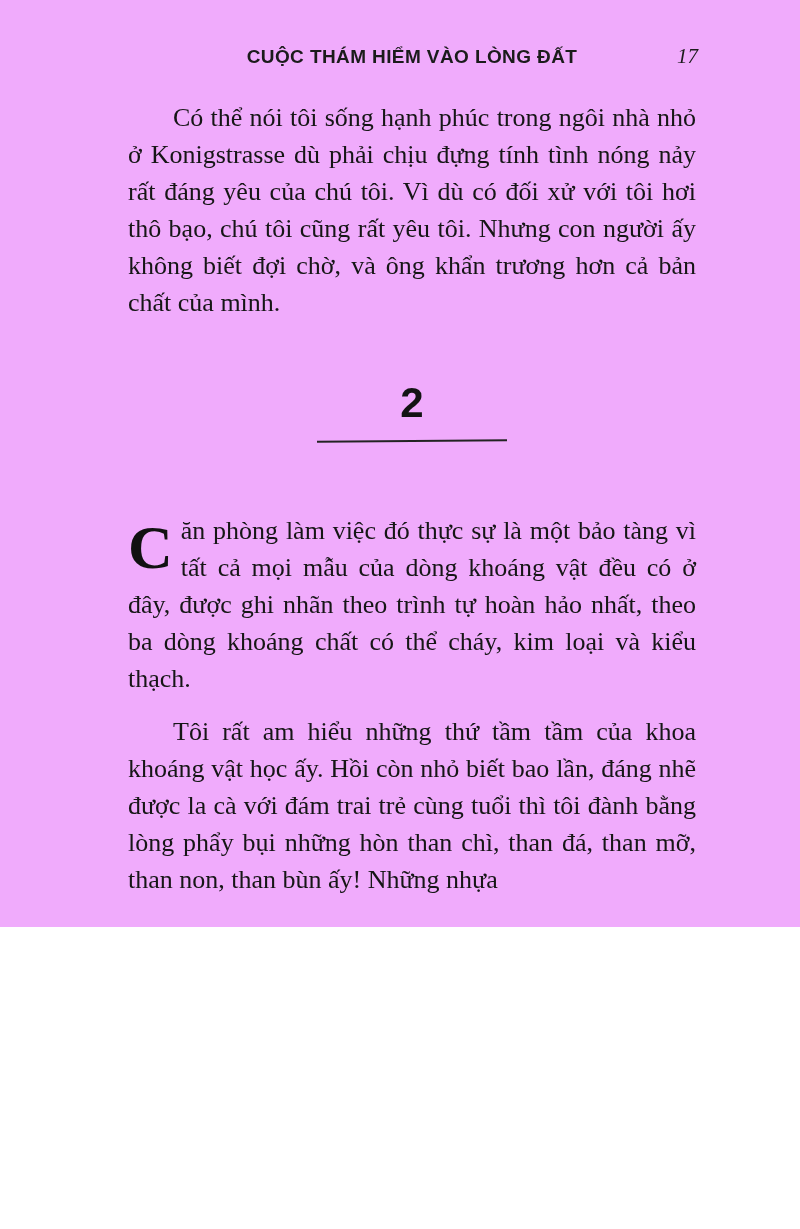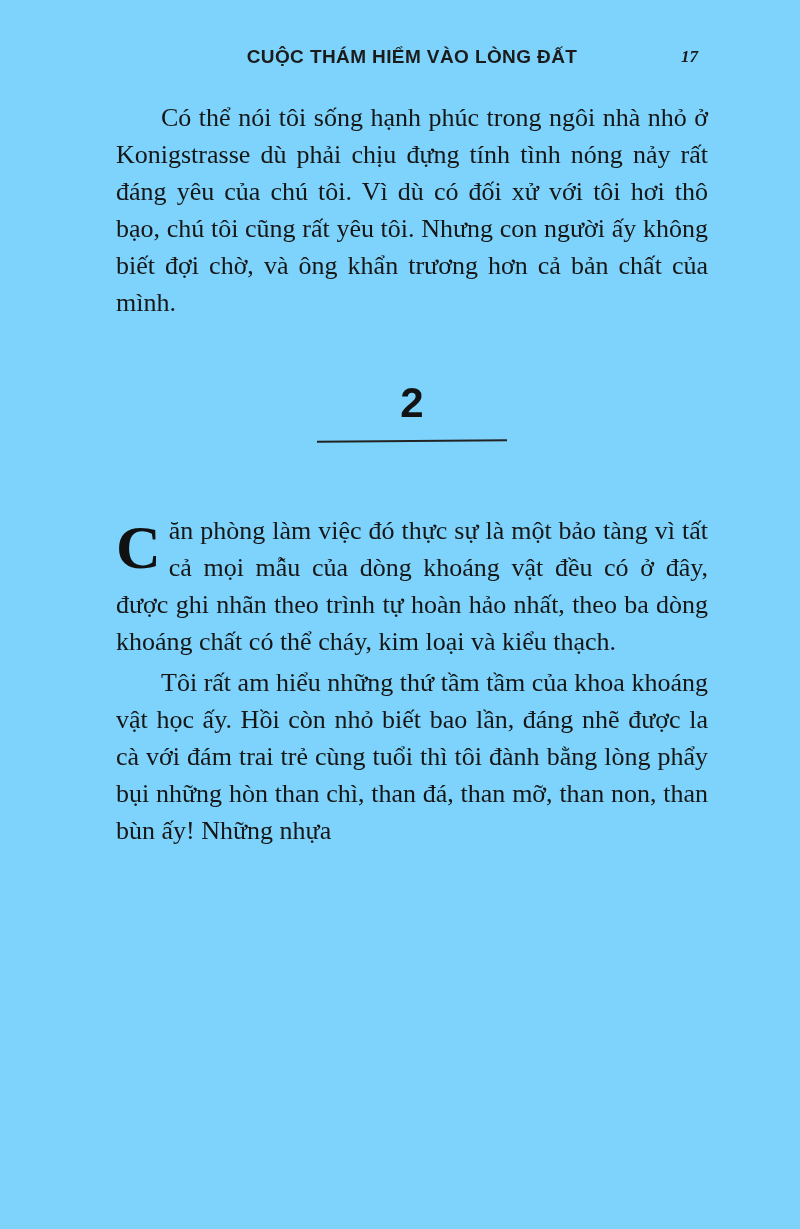--- a/index.html
+++ b/index.html
@@ -3,22 +3,22 @@
 <meta charset="utf-8">
 <style>
   html, body {
     margin: 0;
     padding: 0;
     background: #ffffff;
   }
   .page {
     position: relative;
     width: 800px;
-    height: 1229px;
-    background: #7dd3fc;
+    height: 927px;
+    background: #f0abfc;
     color: #161616;
     font-family: "Liberation Serif", serif;
     overflow: hidden;
   }
   .content {
     position: absolute;
     left: 112px;
     top: 45px;
     width: 600px;
   }
@@ -33,26 +33,26 @@
     margin-bottom: 31px;
     color: #1b1b1b;
   }
   .header-title { display: inline-block; }
   .page-number {
     position: absolute;
     right: 14px;
     top: 0;
     font-family: "Liberation Serif", serif;
     font-style: italic;
-    font-weight: 700;
-    font-size: 17px;
+    font-weight: 400;
+    font-size: 21px;
     letter-spacing: 0;
   }
   .para {
-    margin: 4px;
+    margin: 16px;
     font-size: 26px;
     line-height: 37px;
     text-align: justify;
     color: #161616;
   }
   .indent { text-indent: 45px; }
   .chapter-heading {
     text-align: center;
     margin-top: 60px;
     margin-bottom: 70px;

